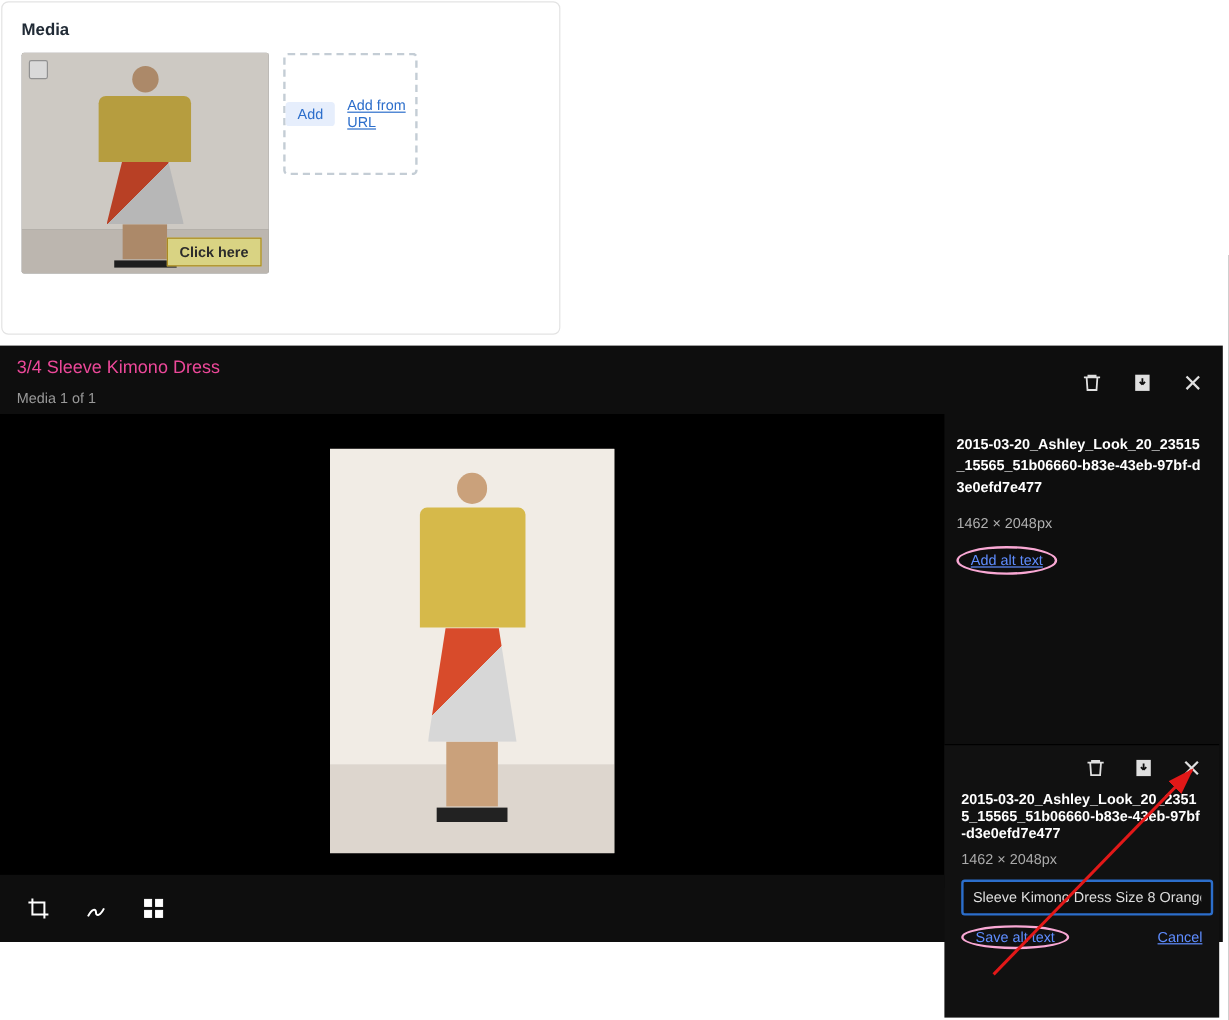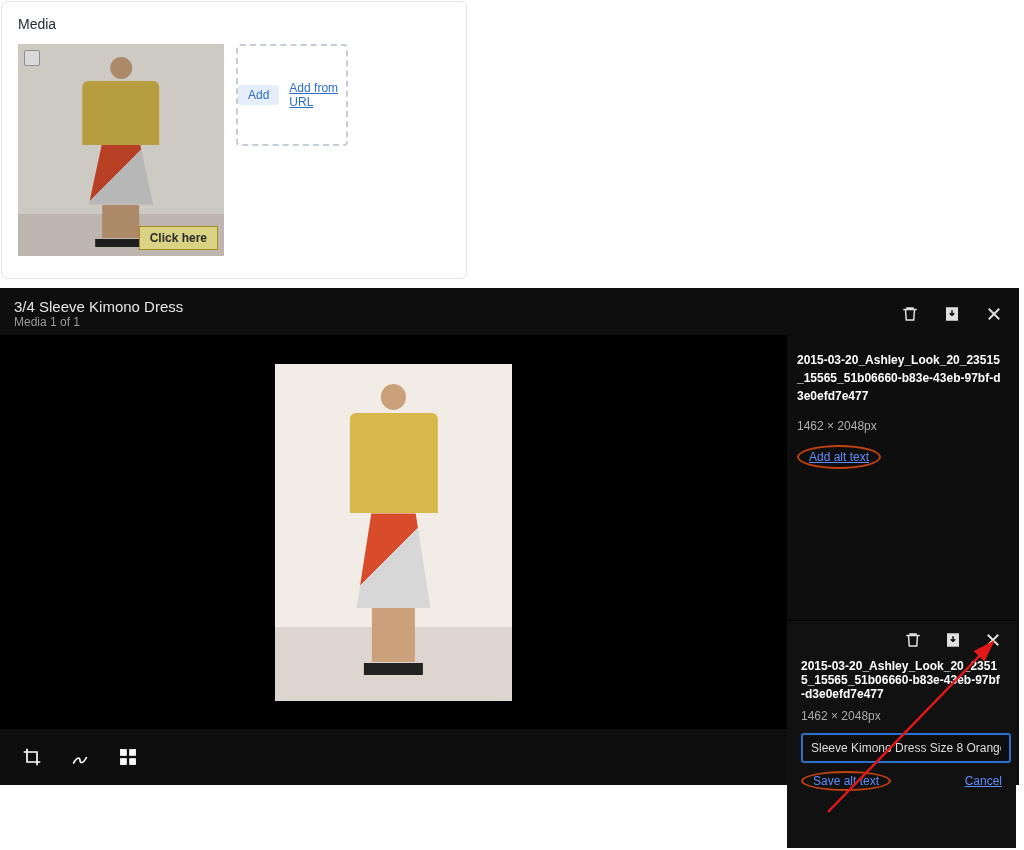--- a/index.html
+++ b/index.html
@@ -1,46 +1,46 @@
 <!DOCTYPE html>
 <html><head>
 <meta charset="utf-8">
 <style>
   * { box-sizing: border-box; margin: 0; padding: 0; }
   body { font-family: -apple-system, BlinkMacSystemFont, "Segoe UI", Arial, sans-serif; background: #fff; width: 1024px; height: 850px; overflow: hidden; position: relative; }
 
   
   .media-card { position: absolute; left: 1px; top: 1px; width: 466px; height: 278px; border: 1px solid #e3e3e3; border-radius: 6px; background: #fff; padding: 14px 16px; }
-  .media-card h2 { font-size: 14px; font-weight: 400; color: #212b36; margin-bottom: 12px; }
+  .media-card h2 { font-size: 14px; font-weight: 700; color: #212b36; margin-bottom: 12px; }
   .media-row { display: flex; gap: 12px; }
-  .thumb-wrap { position: relative; width: 206px; height: 212px; background: #a3a3a3; border-radius: 2px; overflow: hidden; filter: brightness(0.85); }
+  .thumb-wrap { position: relative; width: 206px; height: 184px; background: #a3a3a3; border-radius: 2px; overflow: hidden; filter: brightness(0.85); }
   .thumb-wrap .chk { position: absolute; left: 6px; top: 6px; width: 16px; height: 16px; background: #fff; border: 1px solid #aaa; border-radius: 2px; }
   .click-label { position: absolute; right: 6px; bottom: 6px; background: #fff89a; border: 1px solid #c9a227; padding: 4px 10px; font-size: 12px; font-weight: 700; color: #333; }
   .add-box { width: 112px; height: 102px; border: 2px dashed #c4cdd5; border-radius: 4px; display: flex; flex-direction: row; align-items: center; justify-content: center; gap: 10px; }
   .add-btn { background: #e6eefc; color: #2c6ecb; border: none; padding: 3px 10px; border-radius: 3px; font-size: 12px; cursor: pointer; }
   .add-url { color: #2c6ecb; font-size: 12px; text-decoration: underline; cursor: pointer; }
 
   
   .viewer { position: absolute; left: 0; top: 288px; width: 1019px; height: 497px; background: #0e0e0e; color: #e0e0e0; }
   .viewer-header { display: flex; justify-content: space-between; align-items: center; padding: 10px 16px 6px 14px; }
-  .viewer-title { font-size: 15px; color: #e5e5e5; }
-  .viewer-sub { font-size: 12px; color: #999; margin-top: 0; }
+  .viewer-title { font-size: 15px; color: #ec4899; }
+  .viewer-sub { font-size: 12px; color: #999; margin-top: 10px; }
   .viewer-icons { display: flex; gap: 24px; align-items: center; }
   .icn { width: 18px; height: 18px; cursor: pointer; display: inline-flex; align-items: center; justify-content: center; }
   .icn svg { width: 18px; height: 18px; stroke: #e0e0e0; fill: none; }
 
   .viewer-body { display: flex; height: 395px; }
   .stage { flex: 1; background: #000; display: flex; align-items: center; justify-content: center; }
   .stage .imgframe { width: 237px; height: 337px; background: #eae5df; position: relative; overflow:hidden; }
   .side-panel { width: 232px; padding: 16px 16px 0 10px; font-size: 12px; color: #d9d9d9; line-height: 1.5; }
   .fname { font-weight: 700; color: #fff; word-break: break-all; }
   .dims { color: #b0b0b0; margin-top: 12px; }
   .alt-desc { color: #a9a9a9; margin-top: 14px; }
   .alt-link { color: #5f8dff; text-decoration: underline; display: inline-block; margin-top: 12px; cursor: pointer; }
-  .ring { border: 2px solid #c2410c; border-radius: 50%/50%; padding: 1px 10px; display: inline-block; }
+  .ring { border: 2px solid #f9a8d4; border-radius: 50%/50%; padding: 1px 10px; display: inline-block; }
   .ring .alt-link { margin-top: 0; }
 
   .viewer-footer { position: absolute; left: 0; bottom: 0; height: 56px; width: 787px; background: #0e0e0e; display: flex; align-items: center; padding-left: 22px; gap: 28px; }
   .viewer-footer .fic { width: 20px; height: 20px; display:inline-flex; align-items:center; justify-content:center; cursor:pointer; }
   .viewer-footer .fic svg { stroke:#fff; fill:#fff; }
 
   
   .overlay-panel { position: absolute; left: 787px; top: 620px; width: 229px; height: 228px; background: #111; color: #e0e0e0; font-size: 12px; border-top: 1px solid #000; }
   .overlay-icons { display:flex; justify-content:flex-end; gap:22px; padding:10px 14px 6px 0; }
   .overlay-body { padding: 4px 14px 0 14px; }

